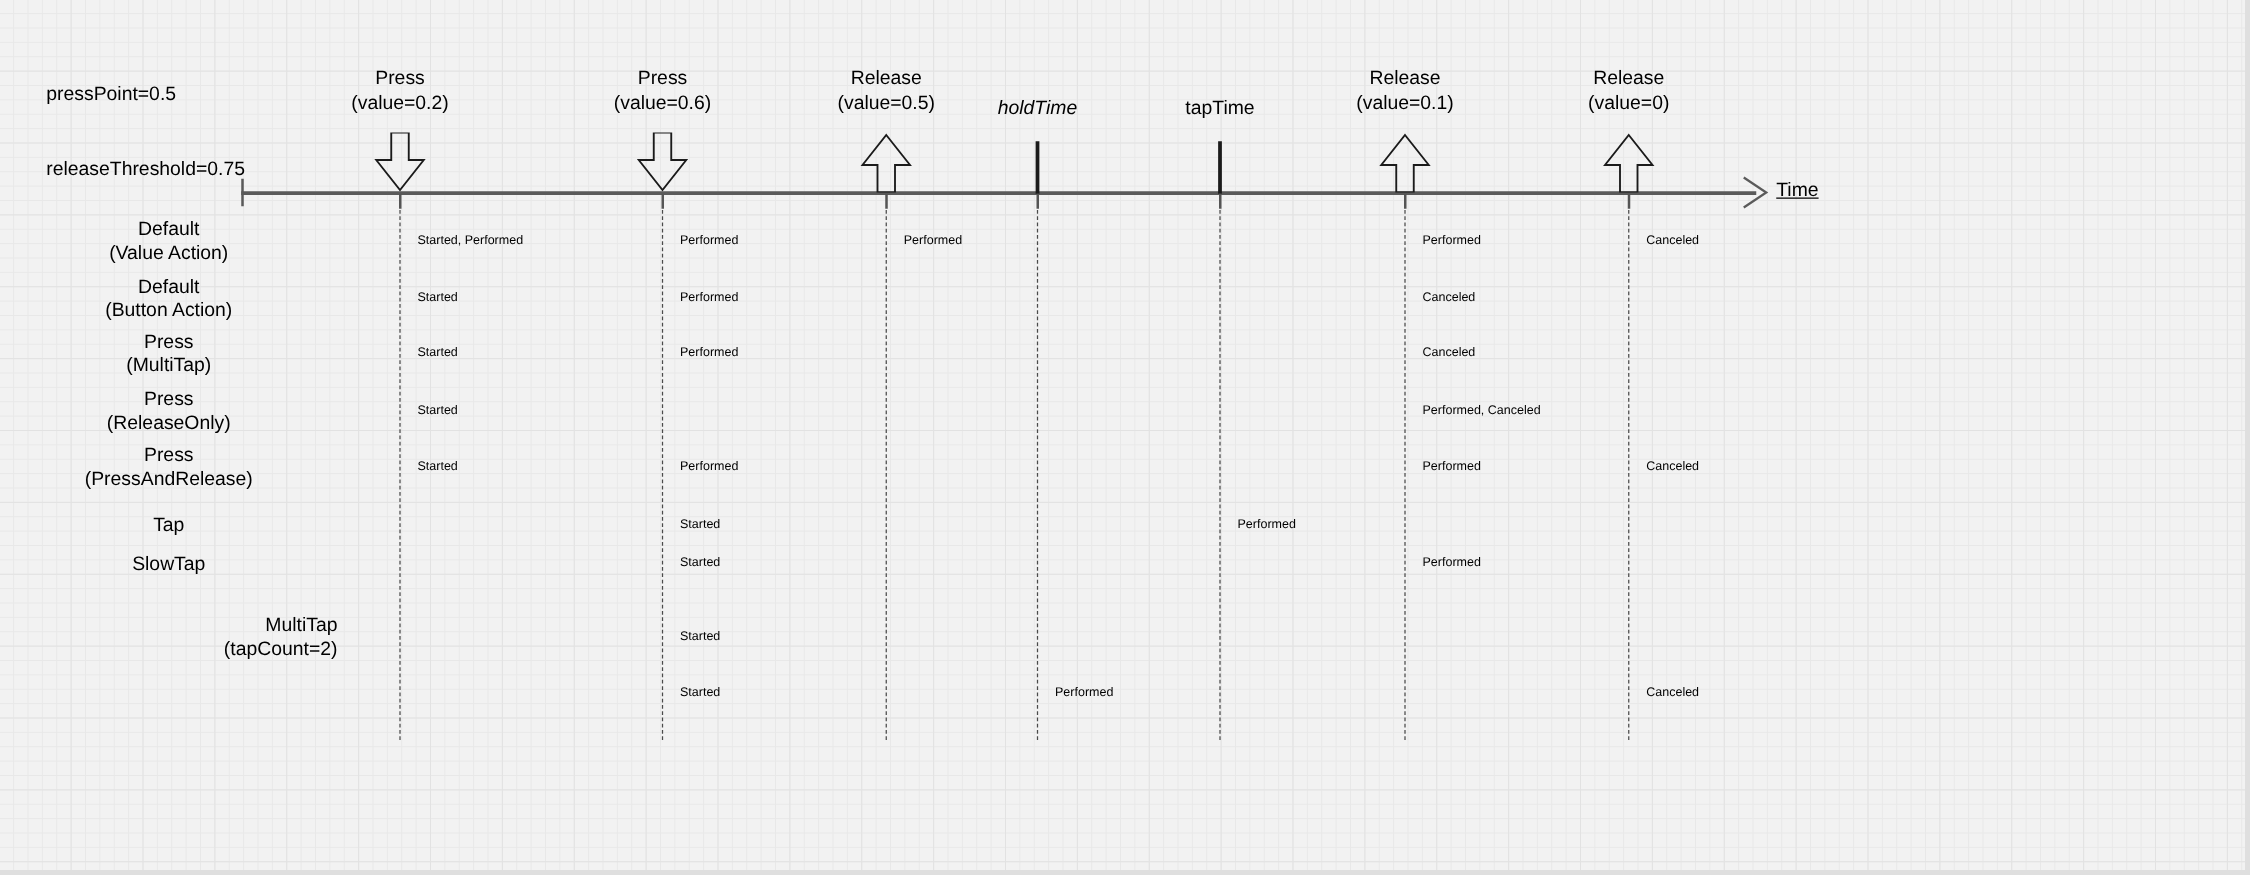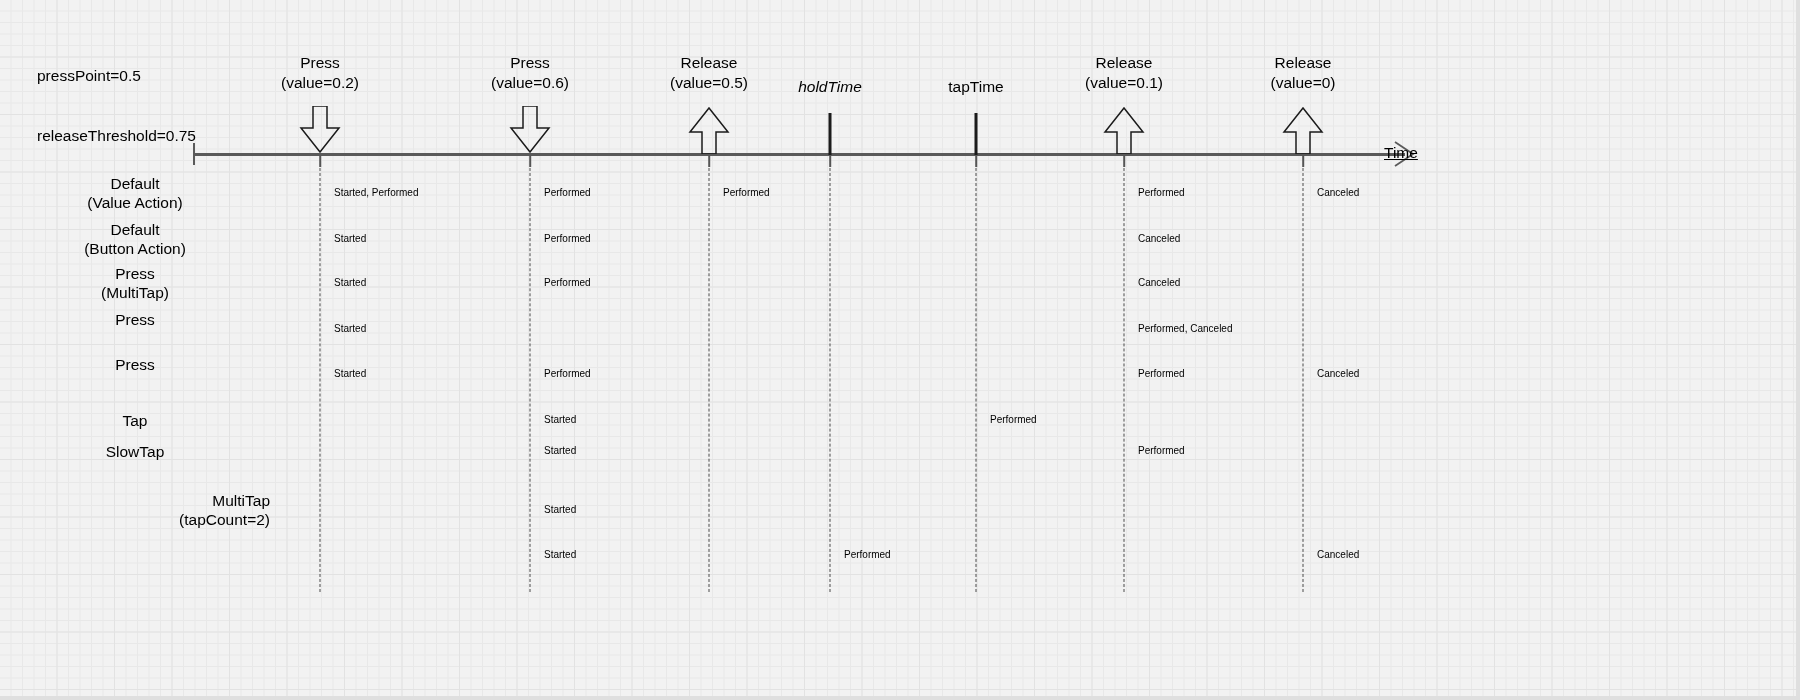--- a/index.html
+++ b/index.html
@@ -126,21 +126,21 @@
     background: #5a5a5a;
   }
   #axis-arrow-head {
     position: absolute;
     left: 1393px;
     top: 140px;
   }
   #axis-arrow-head svg { display: block; }
   #axis-title {
     position: absolute;
-    left: 1384px;
+    left: 1421px;
     top: 143px;
     font-size: 15.5px;
     line-height: 20px;
     text-decoration: underline;
   }
 
   
   #rows {
     position: absolute;
     left: 0;
@@ -298,27 +298,29 @@
           <span class="l1">Press</span>
           <span class="l2">(MultiTap)</span>
         </div>
         <div class="cell" style="left: 334px; top: 12.5px;">Started</div>
         <div class="cell" style="left: 544px; top: 12.5px;">Performed</div>
         <div class="cell" style="left: 1138px; top: 12.5px;">Canceled</div>
       </div>
       <div class="row" style="height: 45px; position: absolute; top: 141.5px;">
         <div class="row-label" style="top: 3.5px;">
           <span class="l1">Press</span>
+          <span class="l2">(ReleaseOnly)</span>
         </div>
         <div class="cell" style="left: 334px; top: 12.5px;">Started</div>
         <div class="cell" style="left: 1138px; top: 12.5px;">Performed, Canceled</div>
       </div>
       <div class="row" style="height: 45px; position: absolute; top: 186.5px;">
         <div class="row-label" style="top: 3.5px;">
           <span class="l1">Press</span>
+          <span class="l2">(PressAndRelease)</span>
         </div>
         <div class="cell" style="left: 334px; top: 12.5px;">Started</div>
         <div class="cell" style="left: 544px; top: 12.5px;">Performed</div>
         <div class="cell" style="left: 1138px; top: 12.5px;">Performed</div>
         <div class="cell" style="left: 1317px; top: 12.5px;">Canceled</div>
       </div>
       <div class="row" style="height: 45px; position: absolute; top: 232.5px;">
         <div class="row-label" style="top: 13.5px;">
           <span class="l1">Tap</span>
         </div>

